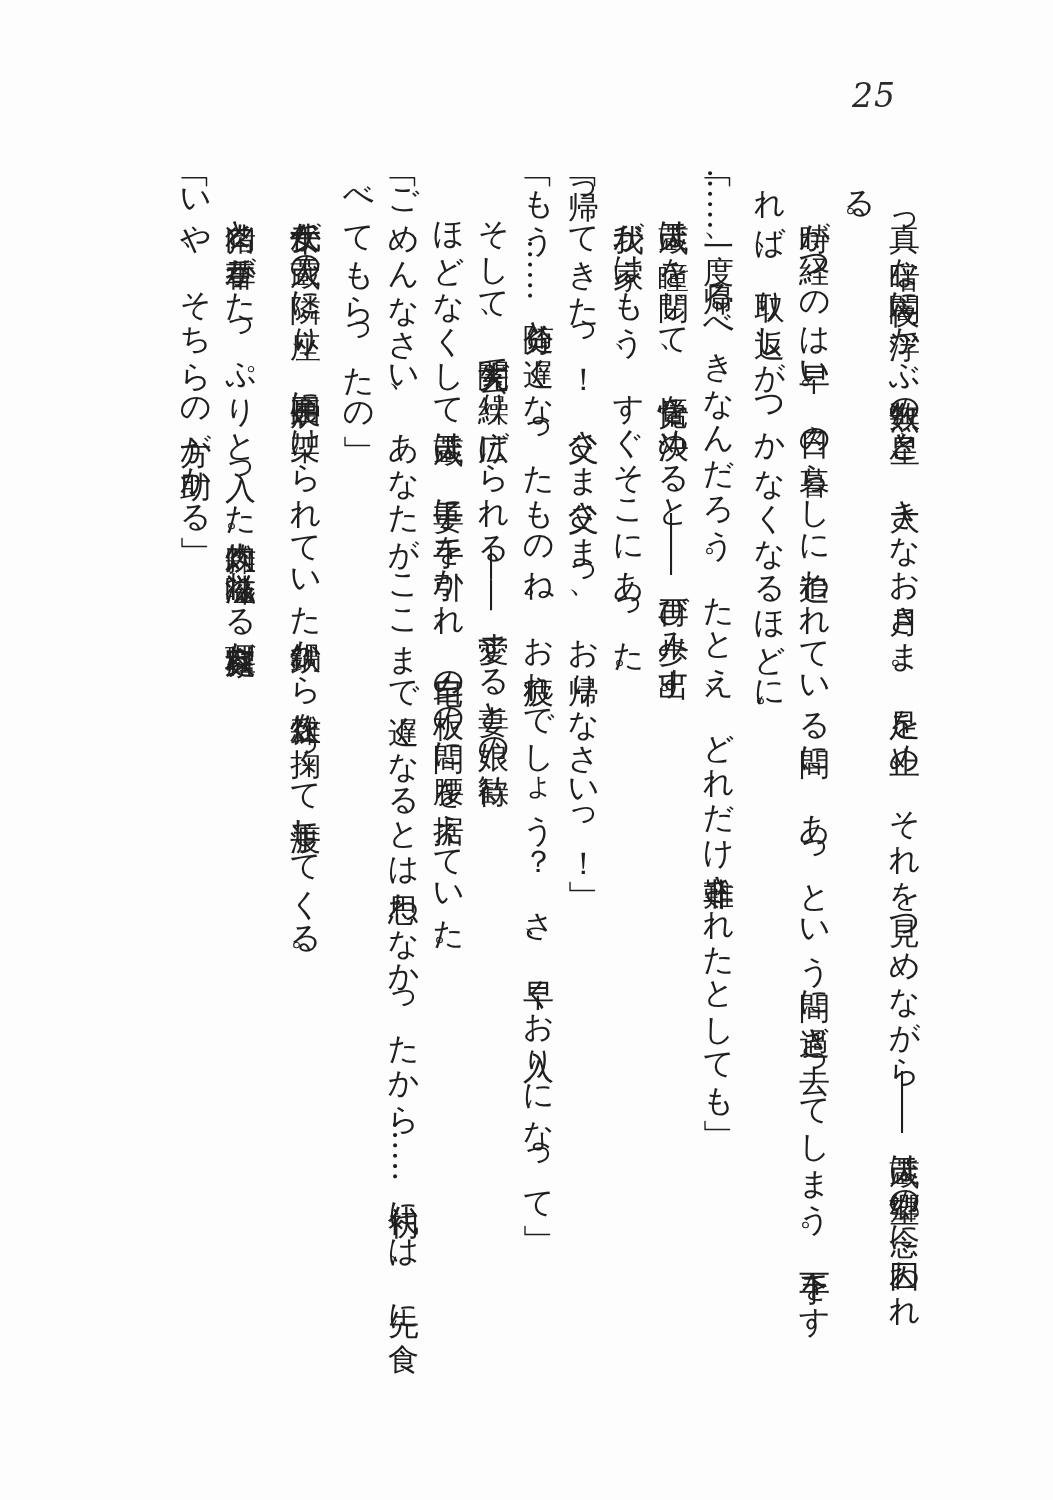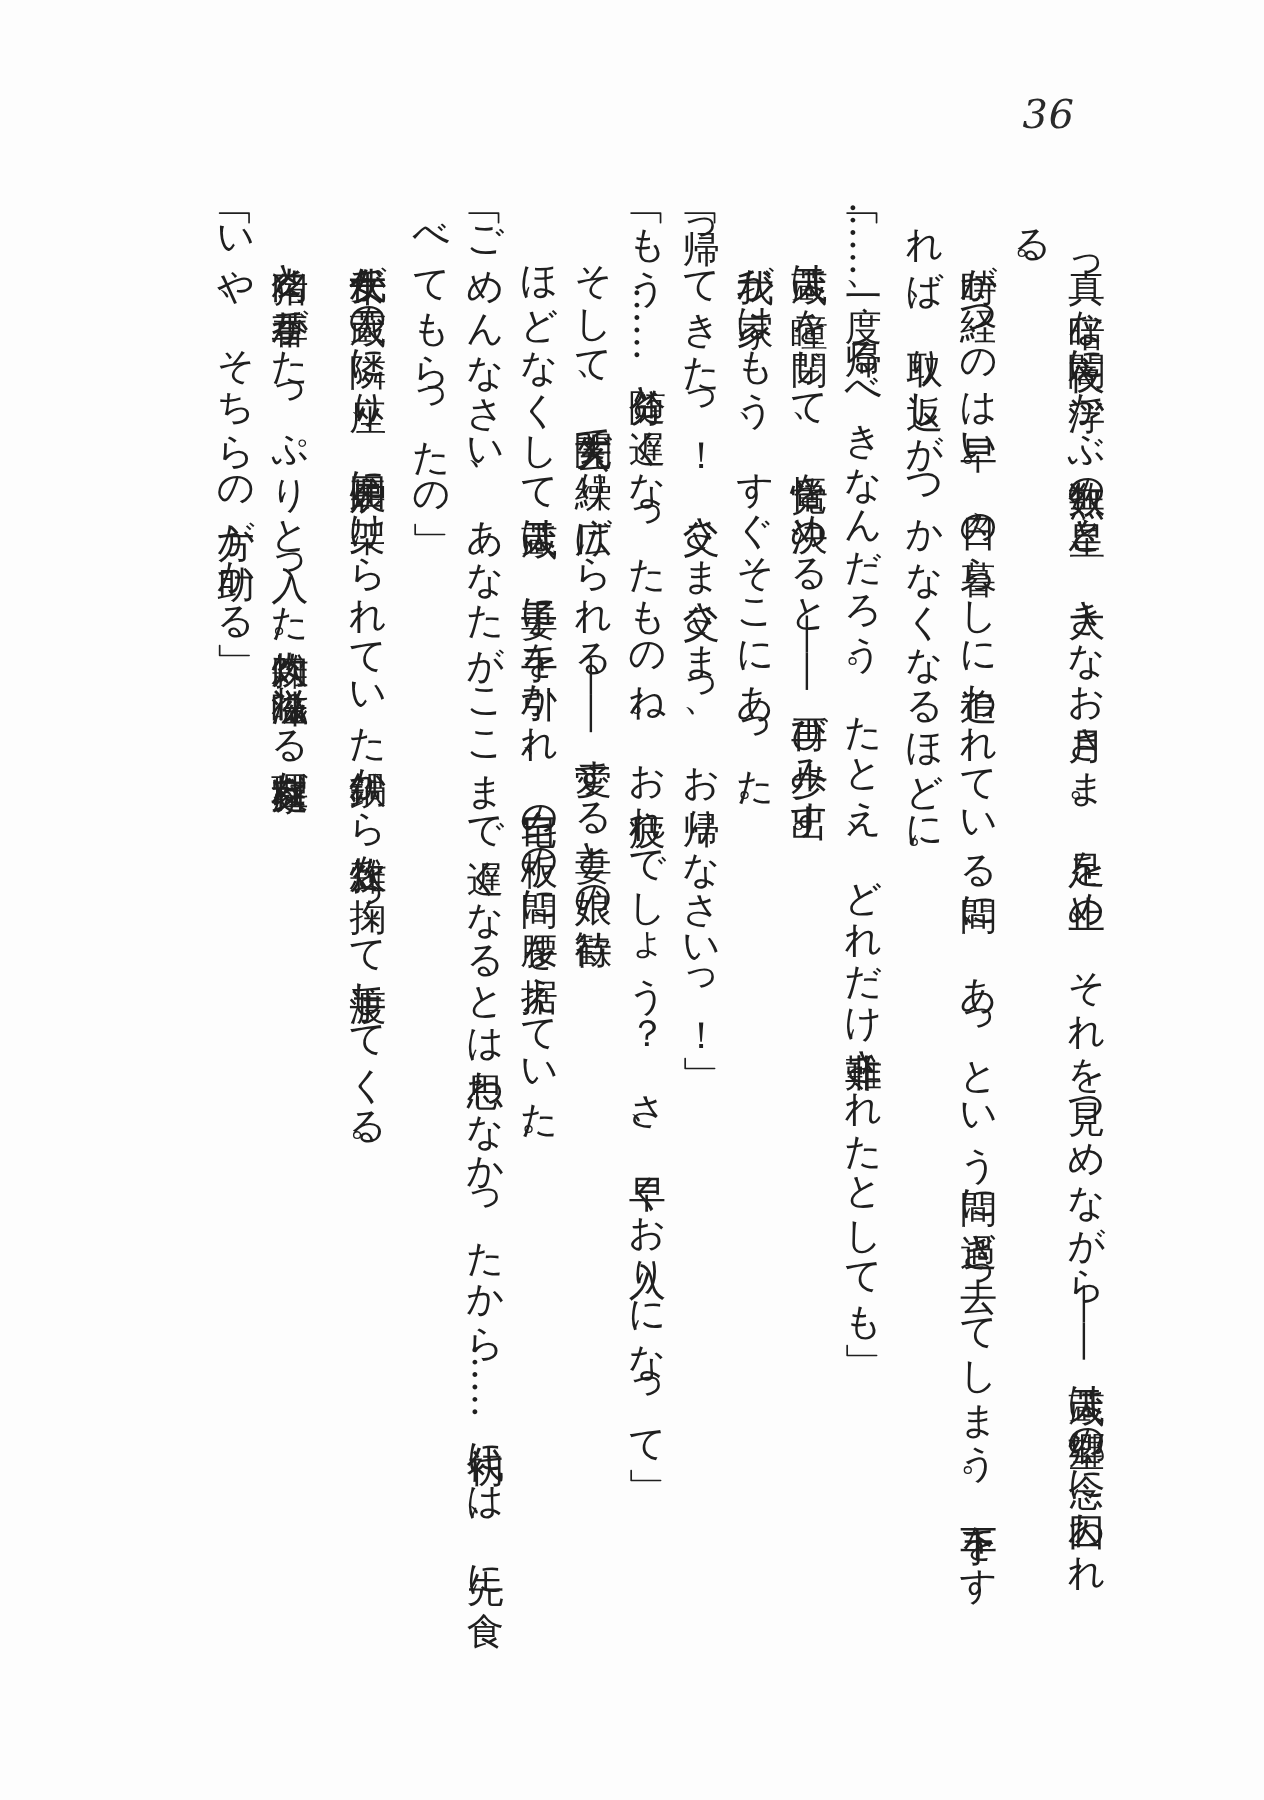--- a/index.html
+++ b/index.html
@@ -55,21 +55,21 @@
   }
   
   .para:nth-child(3)  { margin-right: 6px; }
   .para:nth-child(11) { margin-right: 8px; }
   .para:nth-child(12) { margin-right: 20px; }
 </style>
 </head>
 <body>
 
 <div class="page">
-  <div class="page-number">36</div>
+  <div class="page-number">25</div>
   <div class="text-block">
       <p class="para indent">真っ暗な闇夜に浮かぶ無数の星々と、大きなお月さま。足を止め、それを見つめながら――天蔵は望郷の念に囚われる。</p>
       <p class="para indent">時が経つのは早い。日々の暮らしに追われている間に、あっという間に過ぎ去ってしまう。下手をすれば、取り返しがつかなくなるほどに。</p>
       <p class="para">「……一度、帰るべきなんだろう。たとえ、どれだけ非難されたとしても」</p>
       <p class="para indent">天蔵は瞳を閉じて、覚悟を決めると――再び歩み出す。</p>
       <p class="para indent">我が家はもう、すぐそこにあった。</p>
       <p class="para">「帰ってきたっ！　父さま父さまっ、お帰りなさいっ！」</p>
       <p class="para">「もう……随分と遅くなったものね。お疲れでしょう？　さ、早くお入りになって」</p>
       <p class="para indent">そして、玄関先で繰り広げられる――愛する妻と娘の歓待。</p>
       <p class="para indent">ほどなくして天蔵は、妻子に手を引かれ、自宅の板の間に腰を据えていた。</p>

